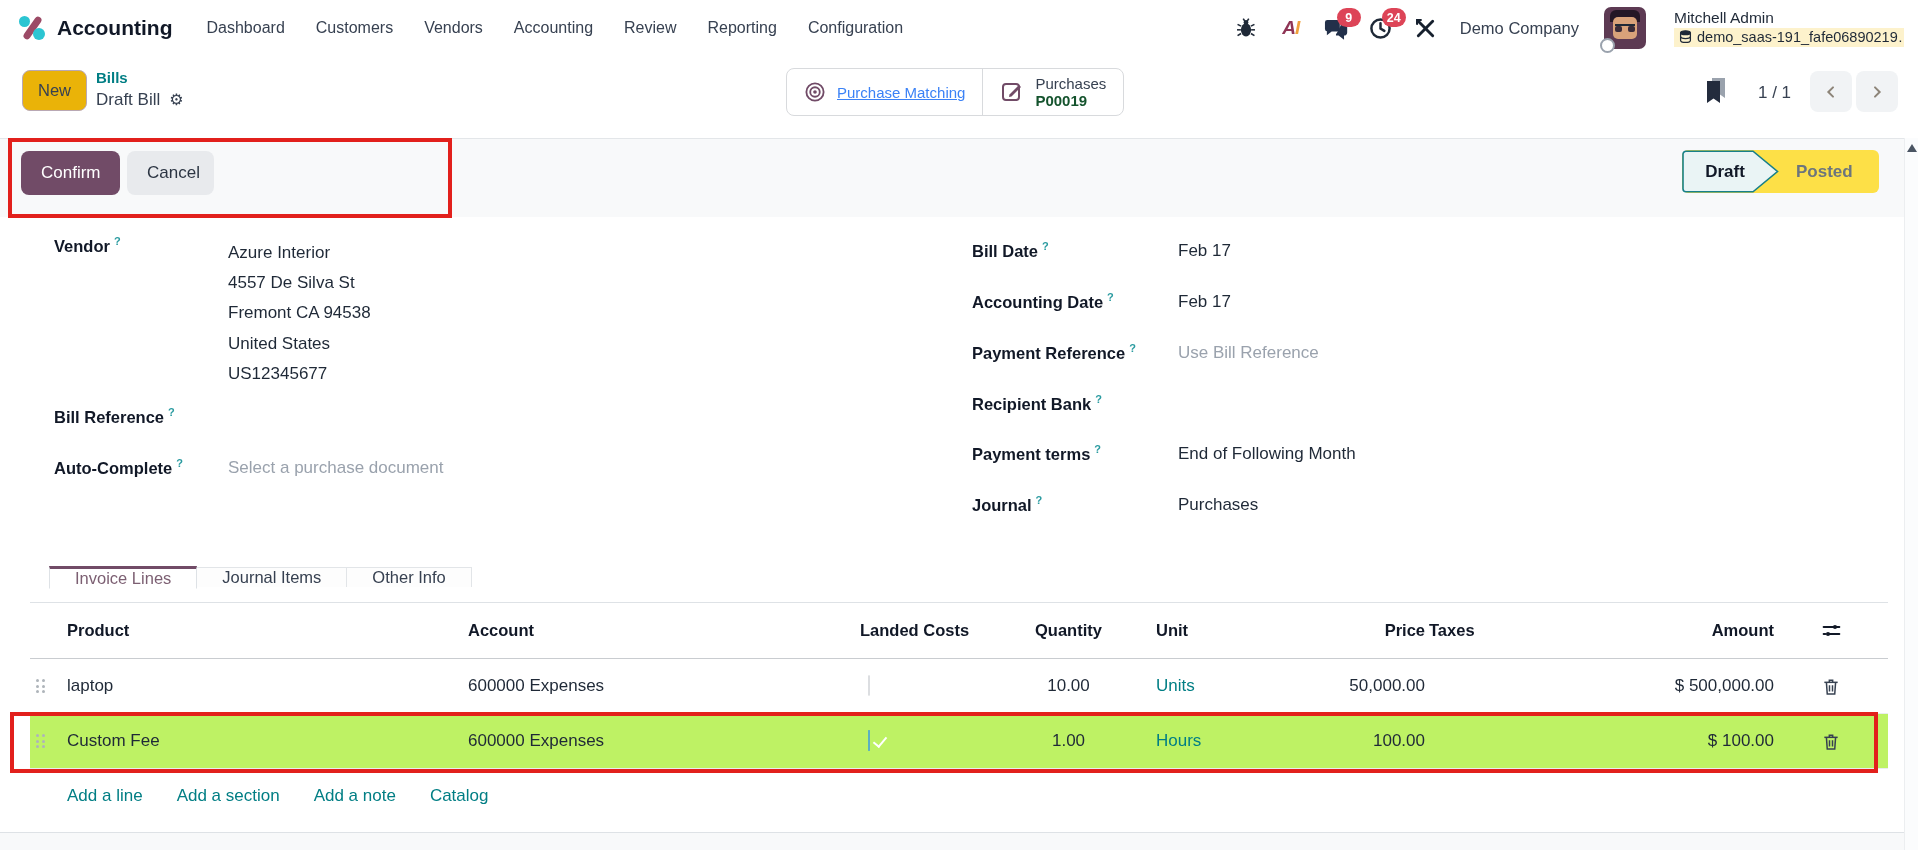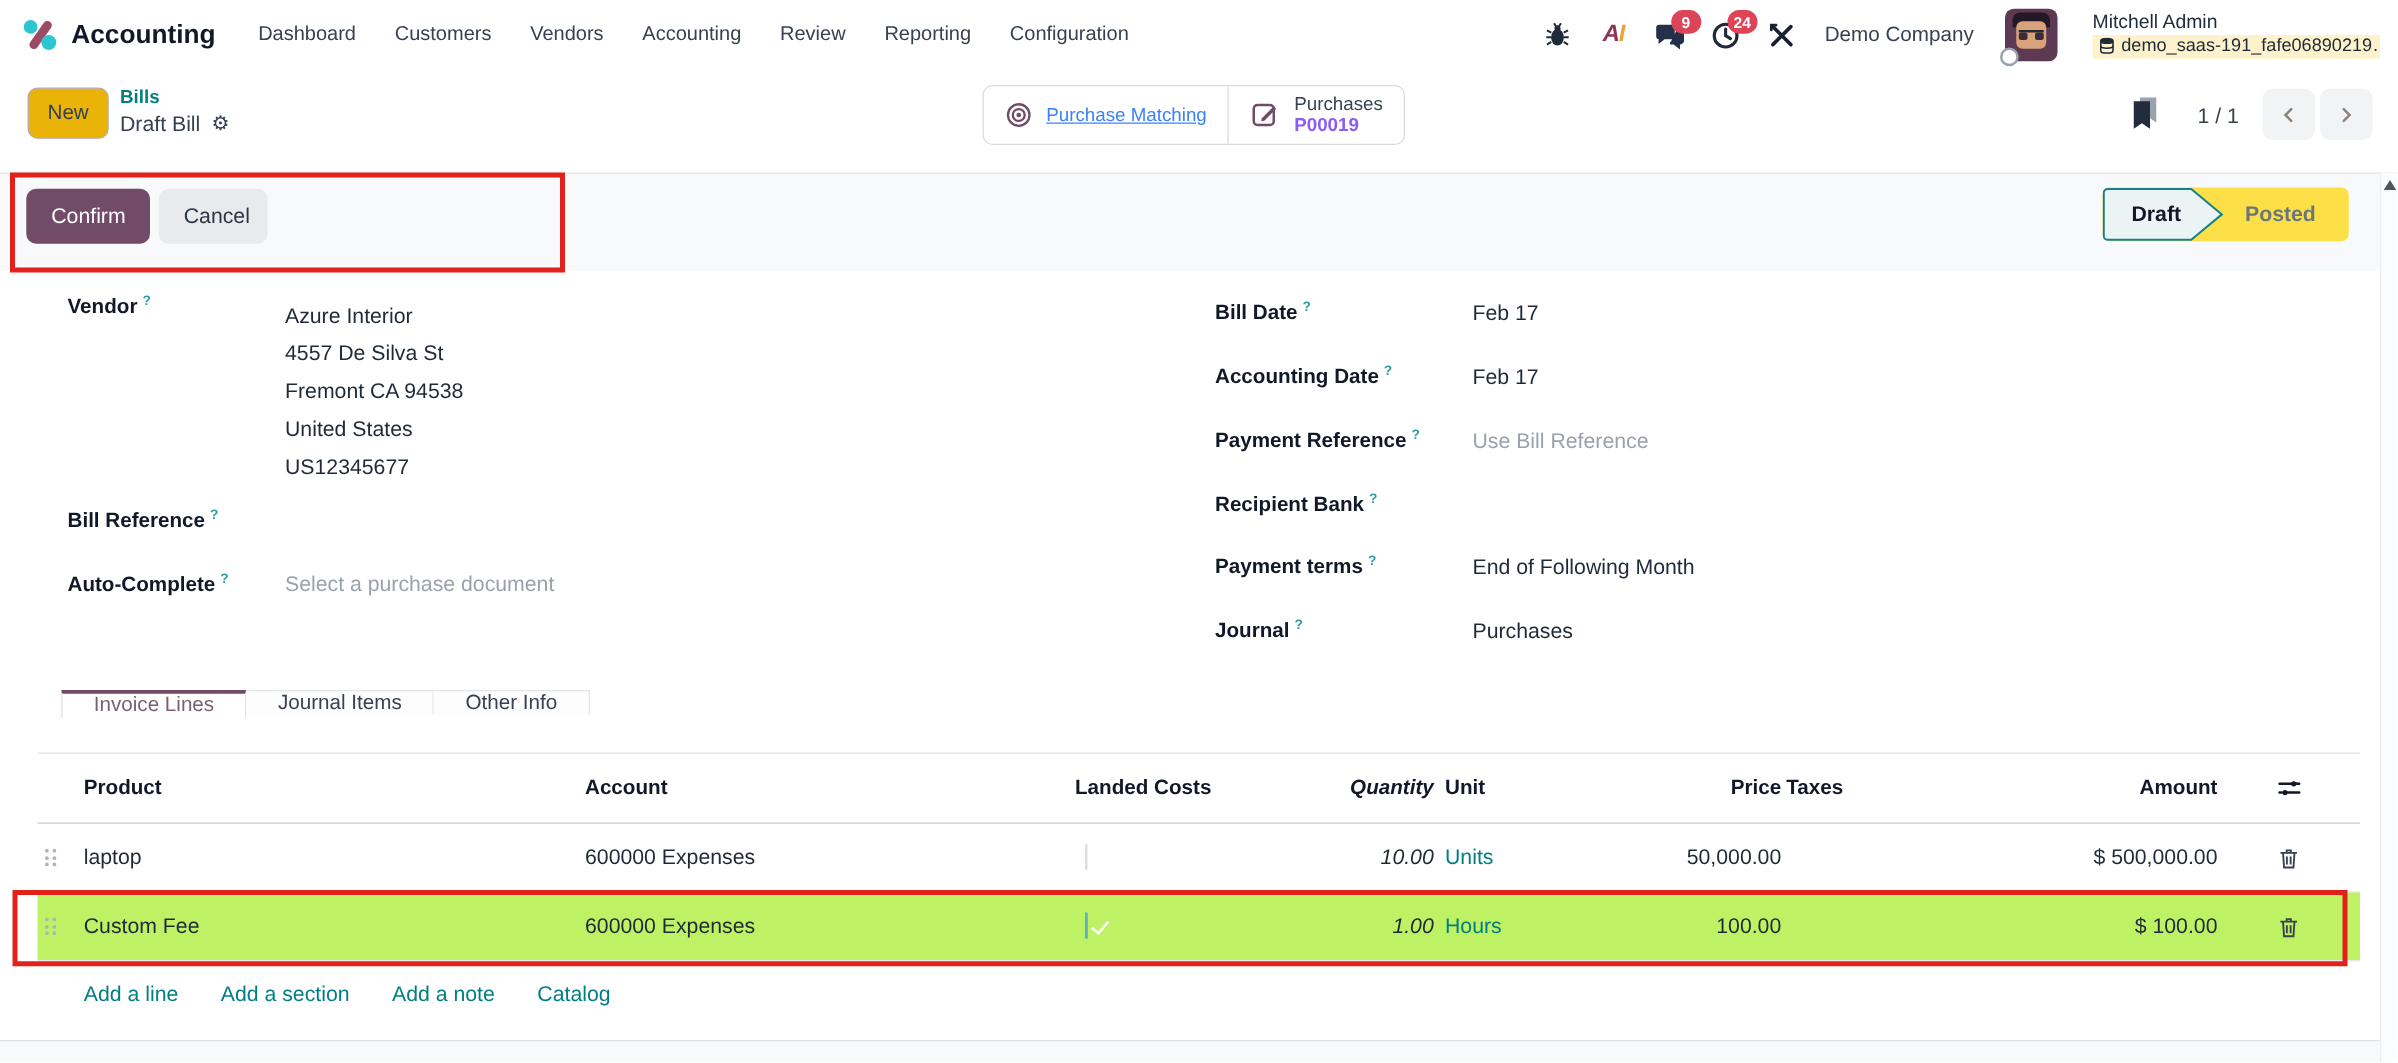--- a/index.html
+++ b/index.html
@@ -51,21 +51,21 @@
   .bc-parent { font-size:15px; color:#017E84; font-weight:700; cursor:pointer; line-height:19px; }
   .bc-current { font-size:17px; color:#374151; line-height:24px; display:flex; align-items:center; gap:9px; }
   .gear-glyph { font-size:16px; color:#374151; cursor:pointer; }
   .smart-group { position:absolute; left:786px; top:12px; height:48px; border:1px solid #d8dadd;
                  border-radius:8px; display:flex; background:#fff; overflow:hidden; }
   .smart-btn { display:flex; align-items:center; gap:11px; padding:0 17px; cursor:pointer; }
   .smart-btn + .smart-btn { border-left:1px solid #d8dadd; }
   .smart-label { font-size:15px; color:#3b82f6; white-space:nowrap;text-decoration:underline; }
   .smart-stack { display:flex; flex-direction:column; line-height:17px; }
   .smart-stack .top { font-size:15px; color:#374151; }
-  .smart-stack .sub { font-size:15px; color:#8b5cf6; font-weight:600; }
+  .smart-stack .sub { font-size:15px; color:#14532d; font-weight:600; }
   .pager-zone { position:absolute; right:0; top:0; height:82px; width:230px; }
   .bookmark-wrap { position:absolute; left:16px; top:21px; width:24px; height:26px; cursor:pointer; }
   .pager-text { position:absolute; left:70px; top:27px; font-size:17px; color:#374151; }
   .pager-btn { position:absolute; top:15px; width:42px; height:41px; border:none; background:#f1f3f5;
                border-radius:8px; display:flex; align-items:center; justify-content:center; cursor:pointer; }
   .pager-prev { left:122px; } .pager-next { left:168px; }
 
   
   .statusbar { position:absolute; left:0; top:138px; width:1918px; height:79px; background:#f8f9fa;
                border-top:1px solid #e3e6e9; }
@@ -88,36 +88,36 @@
   
   .fld-label { position:absolute; font-size:16.5px; font-weight:700; color:#111827; }
   .fld-value { position:absolute; font-size:17px; color:#1f2937; }
   .placeholder { color:#9aa2ad; }
   sup.help { color:#2a9ba0; font-size:11px; font-weight:700; margin-left:4px; cursor:pointer; }
   .vendor-block { position:absolute; left:228px; top:238px; font-size:17px; line-height:30.2px; color:#1f2937; }
   .vendor-name { cursor:pointer; }
 
   
   .tab-strip { position:absolute; left:30px; top:552px; width:1858px; height:51px;
-               border-bottom:1px solid #dee2e6; display:flex; align-items:flex-start; padding-left:19px; }
+               border-bottom:1px solid #dee2e6; display:flex; align-items:center; padding-left:19px; }
   .tab { display:flex; align-items:center; justify-content:center; padding:0 25px; font-size:16.5px;
          cursor:pointer; background:#fdfdfd; border:1px solid #e2e5e8; border-bottom:none; color:#374151; }
   .tab + .tab { border-left:none; }
   .tab.active { background:#fff; border:1px solid #dee2e6; border-bottom:1px solid #fff;
                 border-top:3px solid #714B67; color:#7c5f72; margin-bottom:-1px; }
 
   
   .lines-table { position:absolute; left:30px; top:603px; width:1858px; }
   .trow { display:flex; align-items:center; height:55px; border-bottom:1px solid #e9ecef; }
   .thead { height:56px; border-bottom:1px solid #c9ccd0; font-weight:700; font-size:16.5px; color:#111827; }
   .c-handle { width:37px; display:flex; align-items:center; }
   .c-product { width:391px; }
   .c-account { width:392px; padding-left:10px; }
   .c-landed { width:140px; padding-left:10px; }
-  .c-qty { width:157px; text-align:right;font-style:italic; }
+  .c-qty { width:157px; text-align:center; }
   .c-unit { width:138px; padding-left:9px; }
   .c-price { width:140px; text-align:right; }
   .c-taxes { width:132px; padding-left:4px; }
   .c-amount { width:217px; text-align:right; }
   .c-action { width:114px; display:flex; justify-content:center; }
   .trow:not(.thead) { font-size:17px; color:#1f2937; }
   .trow.highlight-row { background:#bef264; }
   .link-teal { color:#017E84; cursor:pointer; }
   .grip { display:grid; grid-template-columns:3px 3px; grid-auto-rows:3px; gap:2.5px; margin-left:6px; cursor:grab; }
   .grip i { width:3px; height:3px; border-radius:50%; background:#aeb4ba; }

